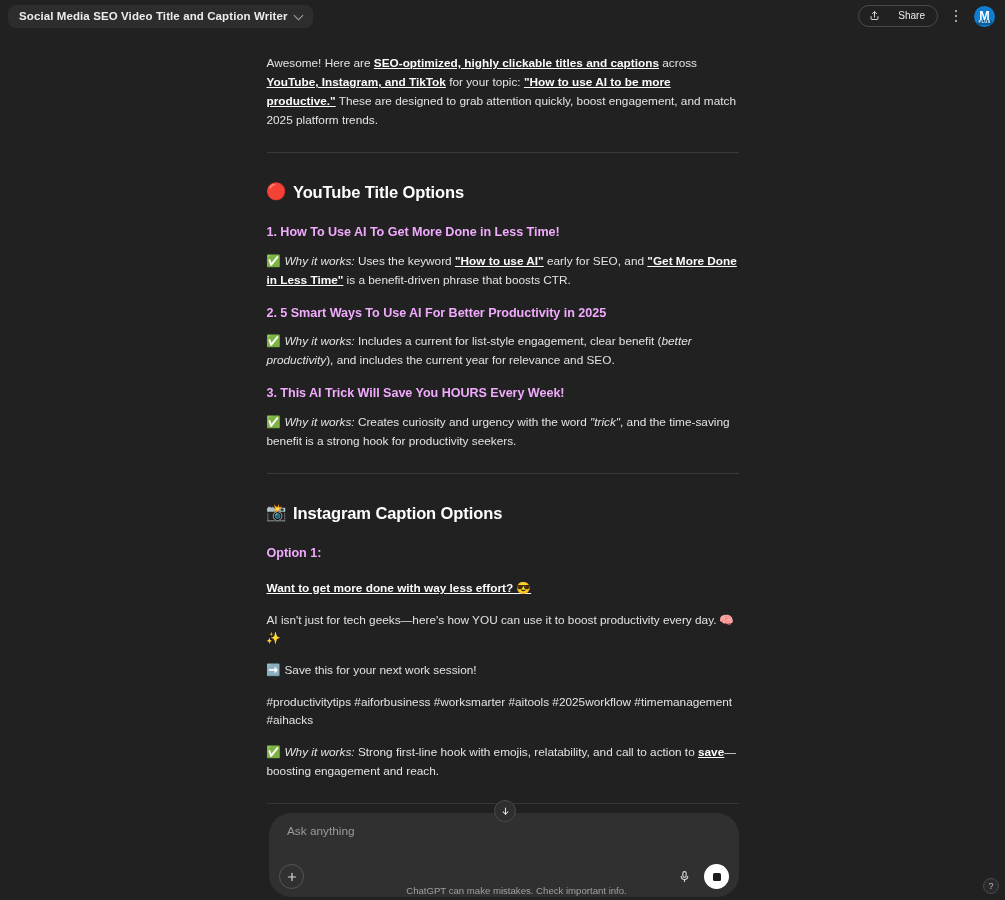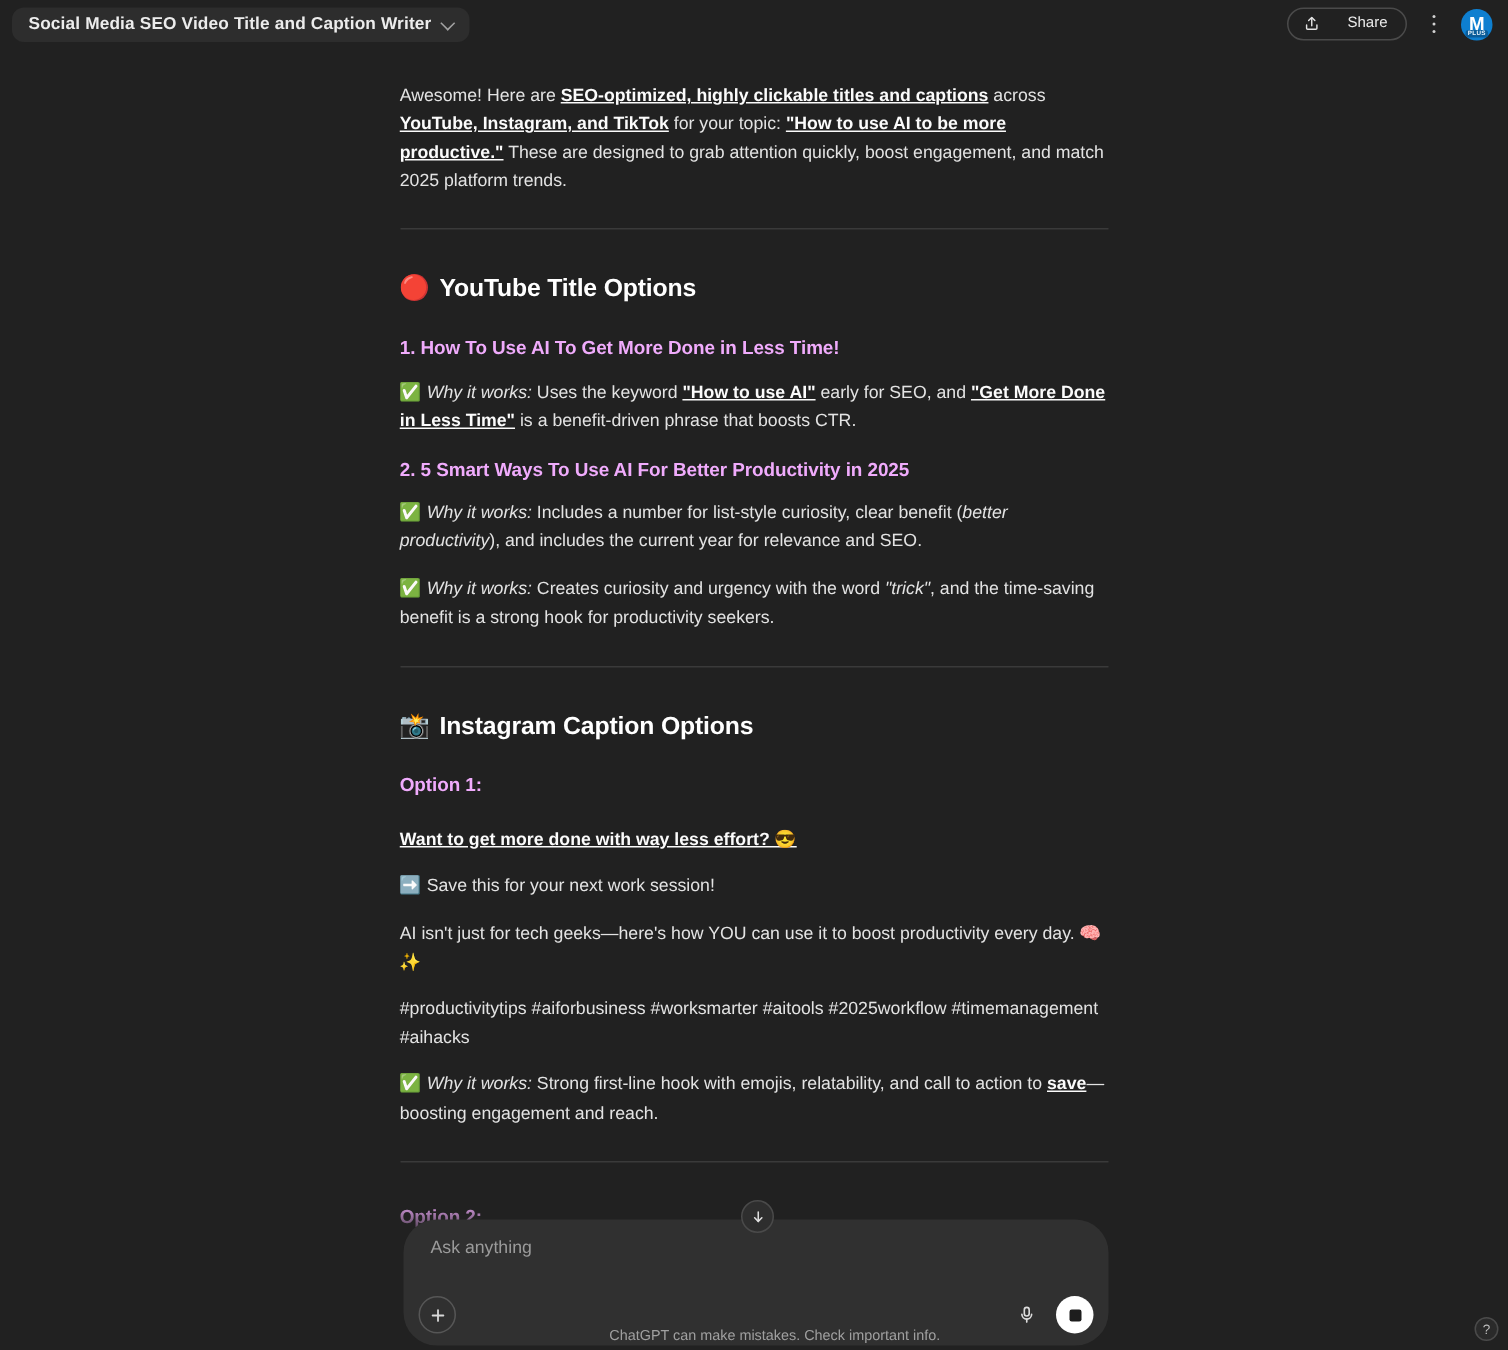--- a/index.html
+++ b/index.html
@@ -197,39 +197,40 @@
           <span>YouTube Title Options</span>
         </h2>
 
         <h3 class="item">1. How To Use AI To Get More Done in Less Time!</h3>
         <p class="why">
           <span class="emoji">✅</span> <i>Why it works:</i><span> Uses the keyword </span><b>"How to use AI"</b><span> early for SEO, and </span><b>"Get More Done in Less Time"</b><span> is a benefit-driven phrase that boosts CTR.</span>
         </p>
 
         <h3 class="item">2. 5 Smart Ways To Use AI For Better Productivity in 2025</h3>
         <p class="why">
-          <span class="emoji">✅</span> <i>Why it works:</i><span> Includes a number for list-style curiosity, clear benefit (</span><i>better productivity</i><span>), and includes the current year for relevance and SEO.</span>
-        </p>
-
+          <span class="emoji">✅</span> <i>Why it works:</i><span> Includes a current for list-style engagement, clear benefit (</span><i>better productivity</i><span>), and includes the current year for relevance and SEO.</span>
+        </p>
+
+        <h3 class="item">3. This AI Trick Will Save You HOURS Every Week!</h3>
         <p class="why">
           <span class="emoji">✅</span> <i>Why it works:</i><span> Creates curiosity and urgency with the word </span><i>"trick"</i><span>, and the time-saving benefit is a strong hook for productivity seekers.</span>
         </p>
 
         <div class="hr"></div>
 
         <h2 class="sec">
           <span class="emoji">📸</span>
           <span>Instagram Caption Options</span>
         </h2>
 
         <h3 class="item">Option 1:</h3>
         <div class="cap-block">
           <p class="cap-line"><b>Want to get more done with way less effort? 😎</b></p>
+          <p class="cap-line">AI isn't just for tech geeks—here's how YOU can use it to boost productivity every day. 🧠✨</p>
           <p class="cap-line">➡️ Save this for your next work session!</p>
-          <p class="cap-line">AI isn't just for tech geeks—here's how YOU can use it to boost productivity every day. 🧠✨</p>
           <p class="cap-line">#productivitytips #aiforbusiness #worksmarter #aitools #2025workflow #timemanagement #aihacks</p>
         </div>
         <p class="why">
           <span class="emoji">✅</span> <i>Why it works:</i><span> Strong first-line hook with emojis, relatability, and call to action to </span><b>save</b><span>—boosting engagement and reach.</span>
         </p>
 
         <div class="hr"></div>
 
         <h3 class="item">Option 2:</h3>
 

